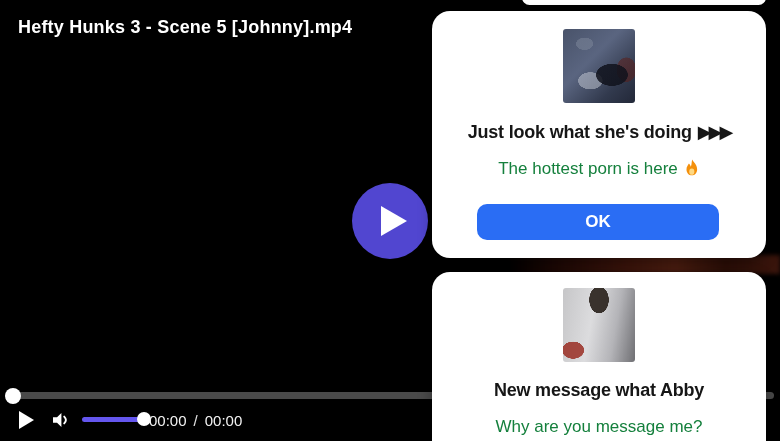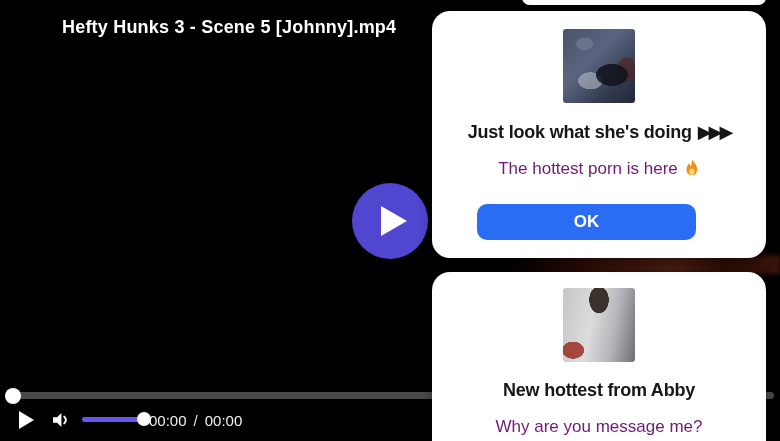--- a/index.html
+++ b/index.html
@@ -1,21 +1,21 @@
 <!DOCTYPE html>
 <html><head>
 <meta charset="utf-8">
 <style>
   html,body{margin:0;padding:0;background:#000;}
   .stage{position:relative;width:780px;height:441px;background:#000;overflow:hidden;
          font-family:"Liberation Sans","DejaVu Sans",sans-serif;}
 
   
   .video-title{position:absolute;left:18px;top:17px;font-size:18px;font-weight:bold;
-               color:#fff;letter-spacing:.2px;white-space:nowrap;z-index:2;margin-left:44px;}
+               color:#fff;letter-spacing:.2px;white-space:nowrap;z-index:2;}
 
   .frame-glow{position:absolute;left:505px;top:255px;width:275px;height:19px;z-index:1;
               background:linear-gradient(90deg,rgba(25,6,3,0) 0%,#1c0805 18%,#3b140b 45%,
                          #4a1d10 62%,#2b0e07 80%,#3a150c 100%);
               filter:blur(2px);}
 
   .big-play{position:absolute;left:352px;top:183px;width:76px;height:76px;border-radius:50%;
             background:#5146d0;z-index:2;cursor:pointer;}
   .big-play .tri{position:absolute;left:29px;top:23px;width:0;height:0;
                  border-left:26px solid #fff;border-top:15px solid transparent;
@@ -56,24 +56,24 @@
        linear-gradient(135deg,#49536a 0%,#5a6580 40%,#323a4e 75%,#222838 100%);}
   .popup-message .thumb{margin-top:16px;
      background:
        radial-gradient(ellipse 16px 22px at 50% 16%, rgba(40,32,26,.9) 0 60%, rgba(0,0,0,0) 62%),
        radial-gradient(ellipse 18px 14px at 14% 84%, rgba(150,35,25,.8) 0 60%, rgba(0,0,0,0) 62%),
        linear-gradient(100deg,#c6c6c8 0%,#dcdcde 40%,#b4b4b8 70%,#6f6f73 100%);}
 
   .popup h2{margin:18px 10px 0;font-size:18px;font-weight:bold;color:#161616;
             letter-spacing:-.2px;}
   .popup .arrows{margin-left:6px;letter-spacing:-3px;}
-  .popup p{margin:16px 10px 0;font-size:17px;color:#701a75;text-align:center;}
+  .popup p{margin:16px 10px 0;font-size:17px;color:#15803d;text-align:center;}
   .flame{display:inline-block;vertical-align:-4px;margin-left:6px;}
 
-  .ok-button{display:block;position:absolute;left:45px;top:193px;width:219px;height:36px;
+  .ok-button{display:block;position:absolute;left:45px;top:193px;width:242px;height:36px;
              background:#2a6df4;color:#fff;border:none;border-radius:10px;
              font-family:inherit;font-size:17px;font-weight:bold;cursor:pointer;}
 </style>
 </head>
 <body>
 
 <div class="stage">
 
   <div class="video-title">Hefty Hunks 3 - Scene 5 [Johnny].mp4</div>
 
@@ -107,17 +107,17 @@
     <h2><span>Just look what she's doing</span><span class="arrows">▶▶▶</span></h2>
     <p><span>The hottest porn is here</span><span class="flame"><svg width="16" height="19" viewBox="0 0 16 20">
           <path d="M8.2 0.5 C9.4 3.6 13.4 5.2 13.4 11 c0 3.6-2.4 6.2-5.6 6.2 s-5.6-2.6-5.6-6.2 c0-2.8 1.4-4.2 2.6-6.2 c0.9 1.1 1.6 1.9 1.9 3.4 C7.9 5.6 7.5 2.9 8.2 0.5 z" fill="#f4900c"></path>
           <ellipse cx="7.8" cy="13.3" rx="2.7" ry="3.3" fill="#ffd983"></ellipse>
         </svg></span></p>
     <button class="ok-button">OK</button>
   </div>
 
   <div class="popup popup-message">
     <div class="thumb"></div>
-    <h2>New hottest from Abby</h2>
+    <h2>New message what Abby</h2>
     <p>Why are you message me?</p>
   </div>
 
 </div>
 
 </body></html>

